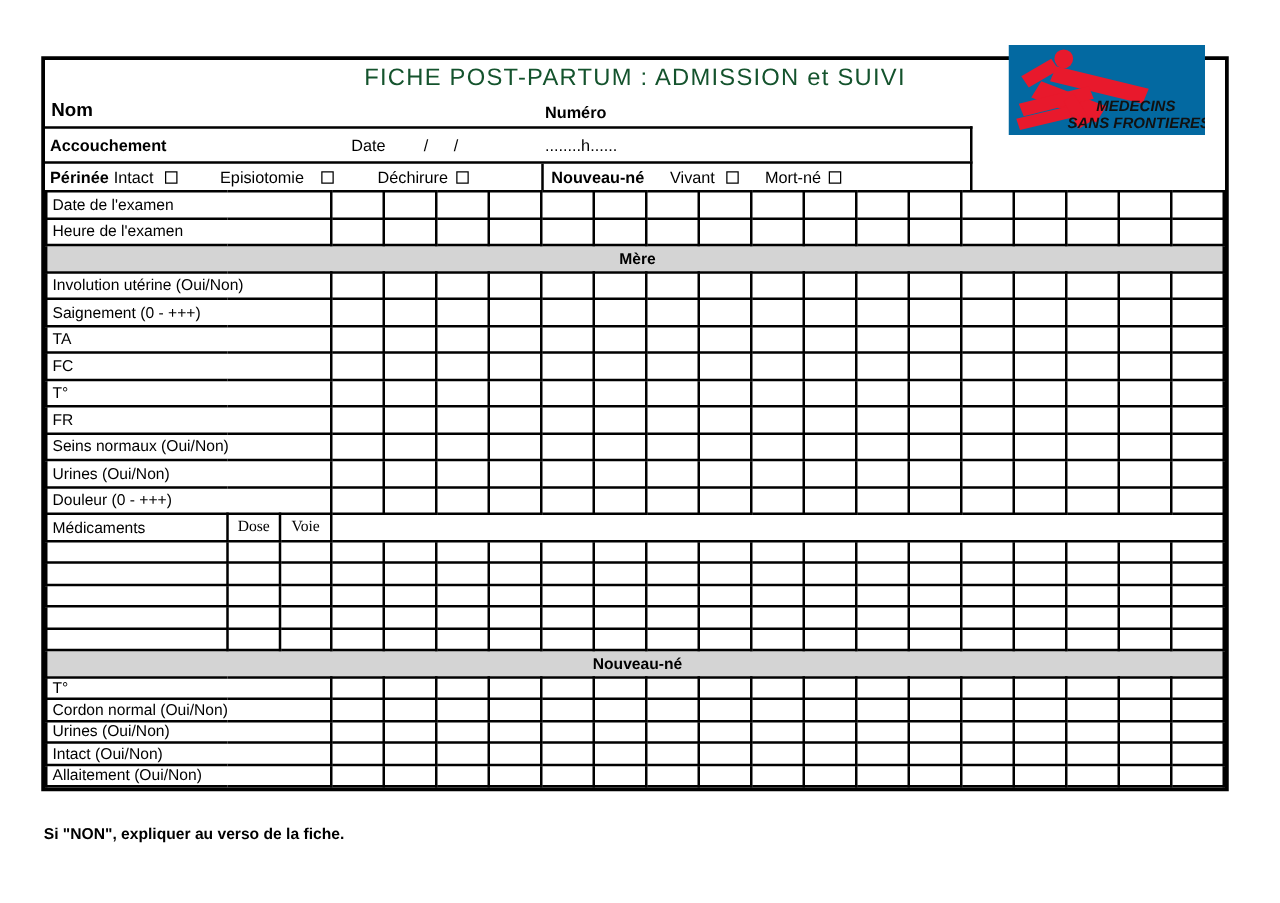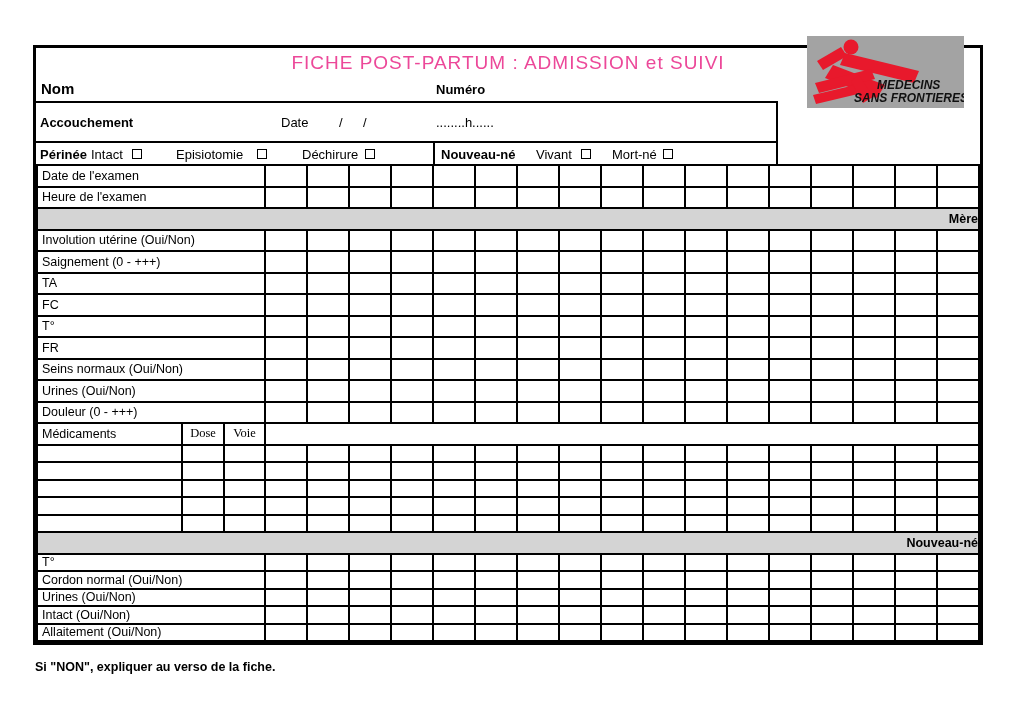--- a/index.html
+++ b/index.html
@@ -2,42 +2,42 @@
 <html><head>
 <meta charset="utf-8">
 <style>
   html,body{margin:0;padding:0;background:#fff;}
   #page{position:relative;width:1024px;height:722px;background:#fff;overflow:hidden;
         font-family:"Liberation Sans",sans-serif;color:#000;}
   #form{position:absolute;left:33px;top:45px;width:950px;box-sizing:border-box;
         border:3px solid #000;background:#fff;}
   
   .secA{position:relative;height:53px;text-align:center;}
-  .title{display:inline-block;margin-top:4px;font-size:19px;letter-spacing:1px;color:#ec4899;white-space:nowrap;}
+  .title{display:inline-block;margin-top:4px;font-size:19px;letter-spacing:1px;color:#14532d;white-space:nowrap;}
   .nom{position:absolute;left:5px;bottom:4px;font-weight:bold;font-size:15px;}
   .numero{position:absolute;left:400px;bottom:4px;font-weight:bold;font-size:13px;margin-top:40px;}
   .hrow{position:relative;width:742px;box-sizing:border-box;
         border-top:2px solid #000;border-right:2px solid #000;font-size:13px;}
-  .secB{height:40px;}
+  .secB{height:28px;}
   .secC{height:25px;}
   .secD{height:23px;}
   .hrow span.t{position:absolute;top:50%;transform:translateY(-50%);white-space:nowrap;}
   .b{font-weight:bold;}
   .cb{position:absolute;top:50%;transform:translateY(-50%);width:10px;height:10px;
       box-sizing:border-box;border:1.5px solid #000;background:#fff;}
   .vdiv{position:absolute;left:397px;top:0;bottom:0;border-left:2px solid #000;}
   
-  #logo-box{position:absolute;top:-12px;right:16px;width:157px;height:72px;background:#a3a3a3;z-index:5;text-align:right;}
+  #logo-box{position:absolute;top:-12px;right:16px;width:157px;height:72px;background:#0369a1;z-index:5;text-align:right;}
   
   table{border-collapse:collapse;table-layout:fixed;width:100%;border-top:2px solid #000;}
   td,th{border:2px solid #000;padding:0;font-size:12.5px;font-weight:normal;overflow:hidden;}
   tr.tall td,tr.tall th{height:19.5px;}
   tr.short td{height:15.5px;}
   td.lbl{text-align:left;padding-left:4px;white-space:nowrap;}
-  td.sec{background:#d4d4d4;font-weight:bold;text-align:right;padding-left:4px;margin-top:12px;}
+  td.sec{background:#d4d4d4;font-weight:bold;text-align:center;padding-left:4px;margin-top:12px;}
   td.ctr{text-align:center;font-family:Liberation Serif, serif;}
   
   #footer-note{position:absolute;left:35px;top:660px;font-size:12.5px;font-weight:bold;}
 </style>
 </head>
 <body>
 
 <div id="page">
   <div id="form">
 

